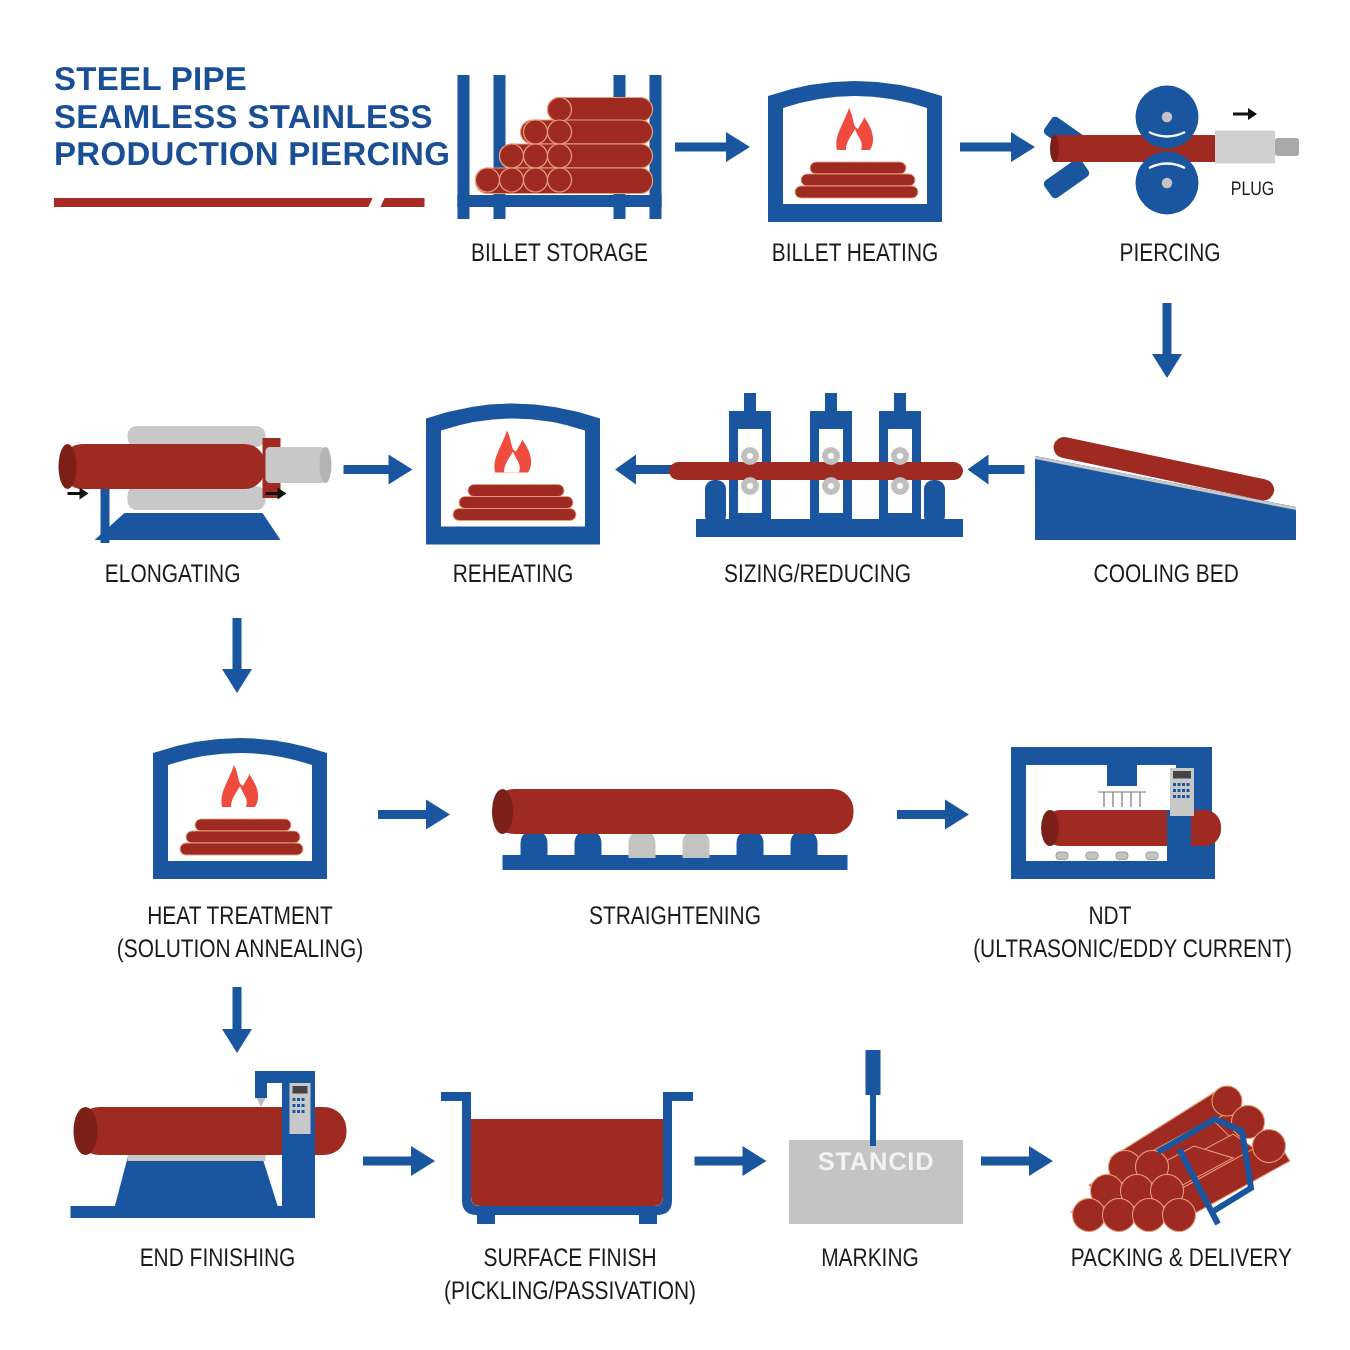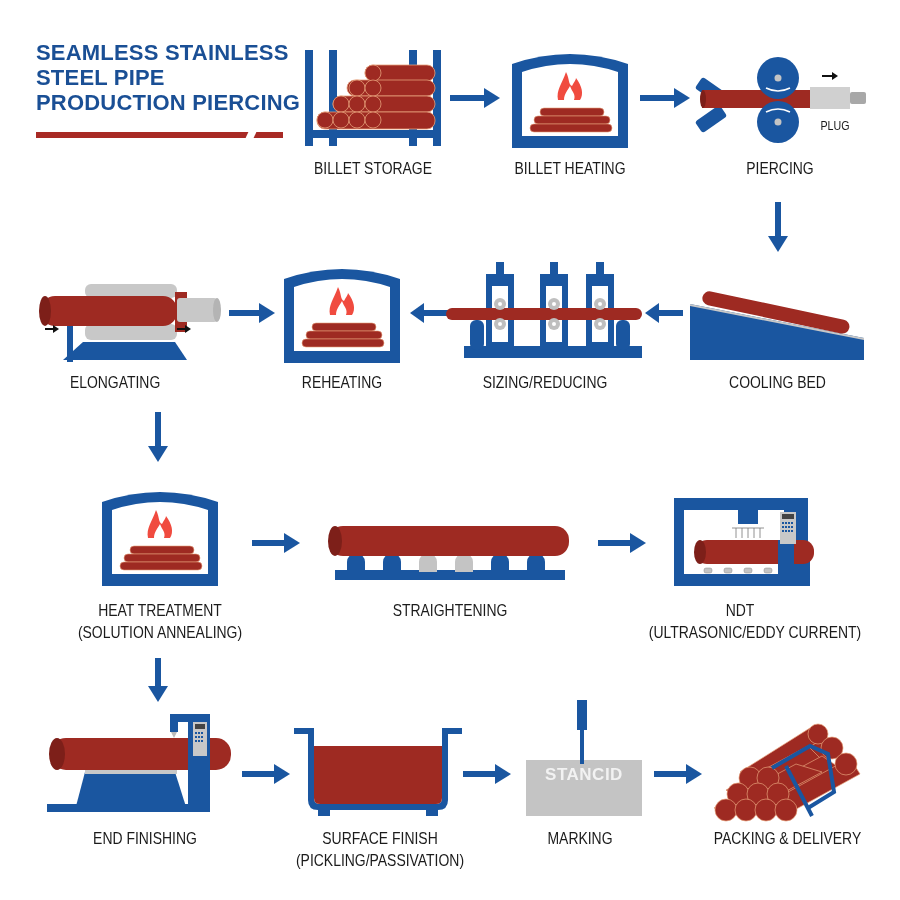--- a/index.html
+++ b/index.html
@@ -8,22 +8,22 @@
   .title { left:36px; top:40px; color:#1a4f95; font-weight:bold; font-size:22px; line-height:25px; letter-spacing:0.2px; }
   .title-bar { left:36px; top:132px; width:247px; height:6px; background:#a82a25; }
   .title-bar-gap { left:247px; top:131px; width:8px; height:8px; background:#fff; transform:skewX(-25deg); }
   .label { color:#1b1b1b; font-family:"Liberation Sans", sans-serif; font-size:17px; text-align:center; transform:scaleX(0.82); transform-origin:center; white-space:nowrap; line-height:22px; letter-spacing:0px; }
   svg { position:absolute; overflow:visible; }
 </style>
 </head>
 <body>
 
 <div class="abs title">
+  <div>STEEL PIPE</div>
   <div>SEAMLESS STAINLESS</div>
-  <div>STEEL PIPE</div>
   <div>PRODUCTION PIERCING</div>
 </div>
 <div class="abs title-bar"></div>
 <div class="abs title-bar-gap"></div>
 
 <svg style="left:305px;top:50px;" width="140" height="110">
   <g fill="#1a56a0">
     <rect x="0" y="0" width="8" height="96"></rect>
       <rect x="24" y="0" width="8" height="96"></rect>
     <rect x="104" y="0" width="8" height="96"></rect>

